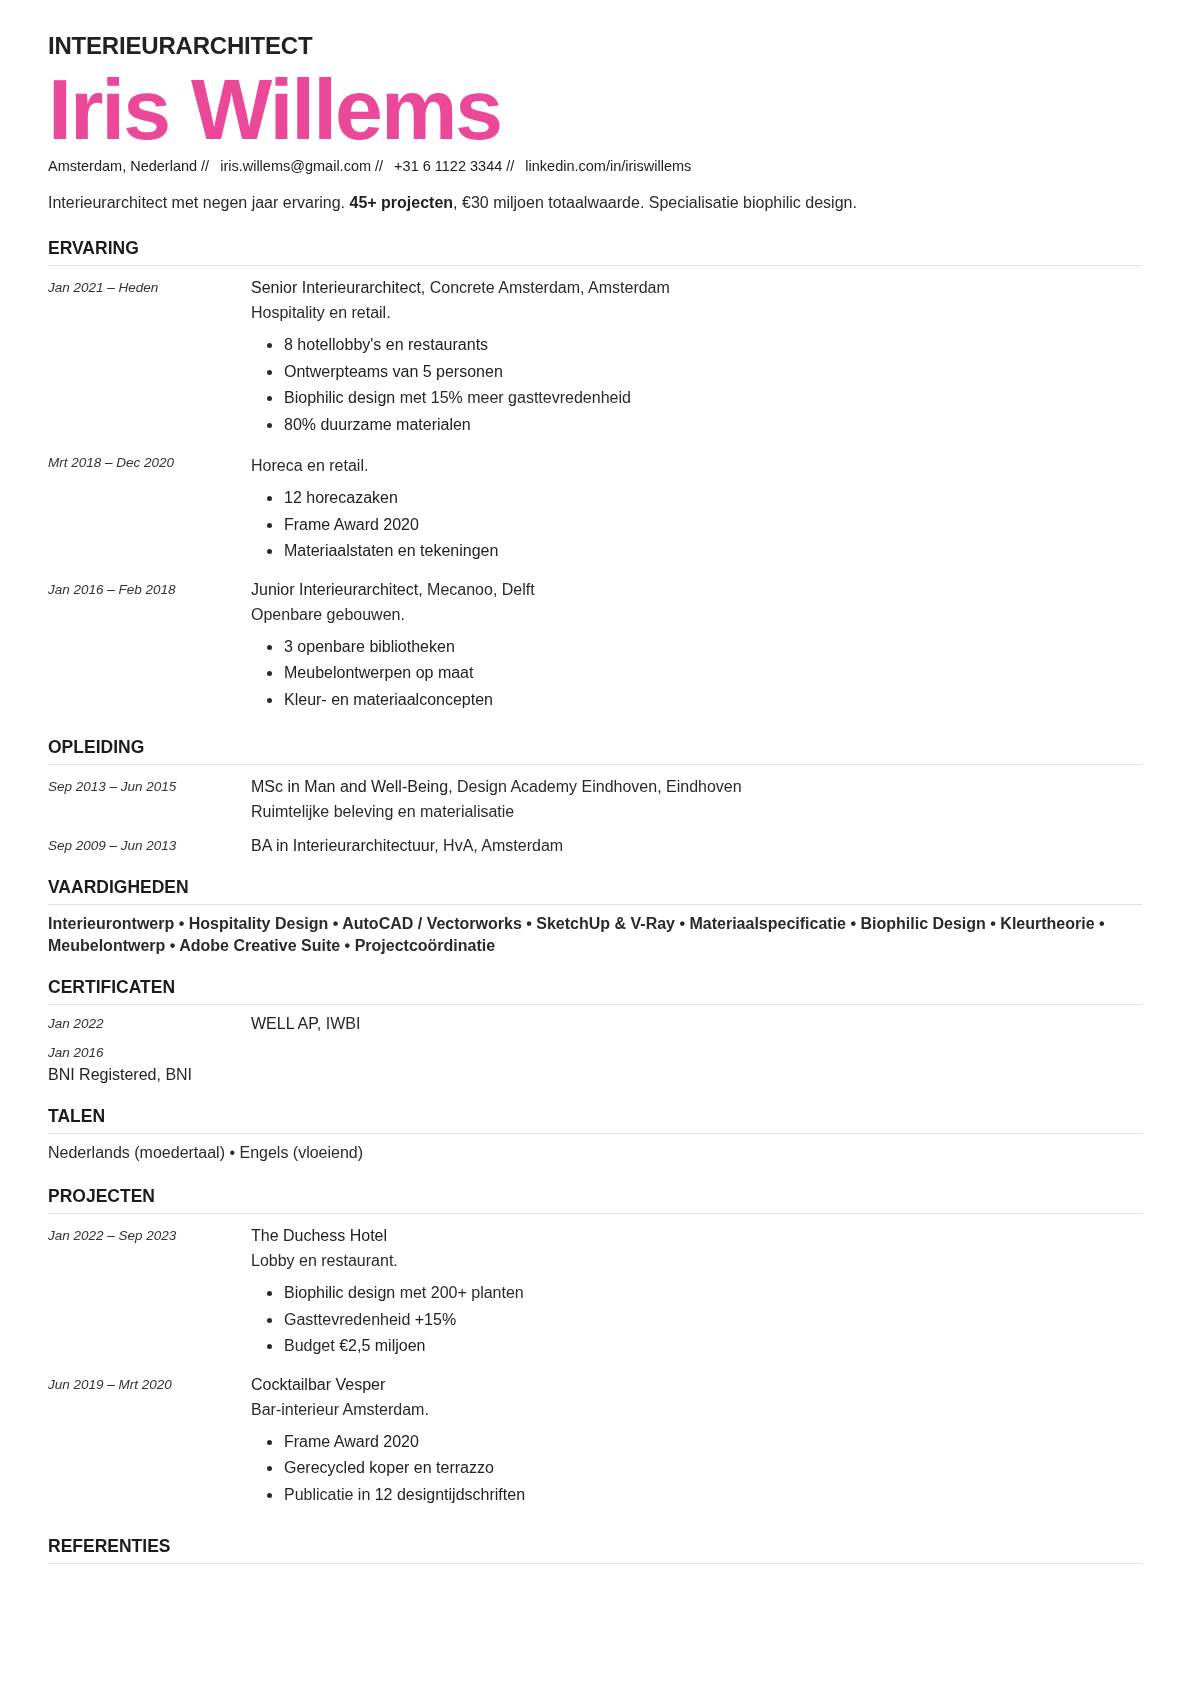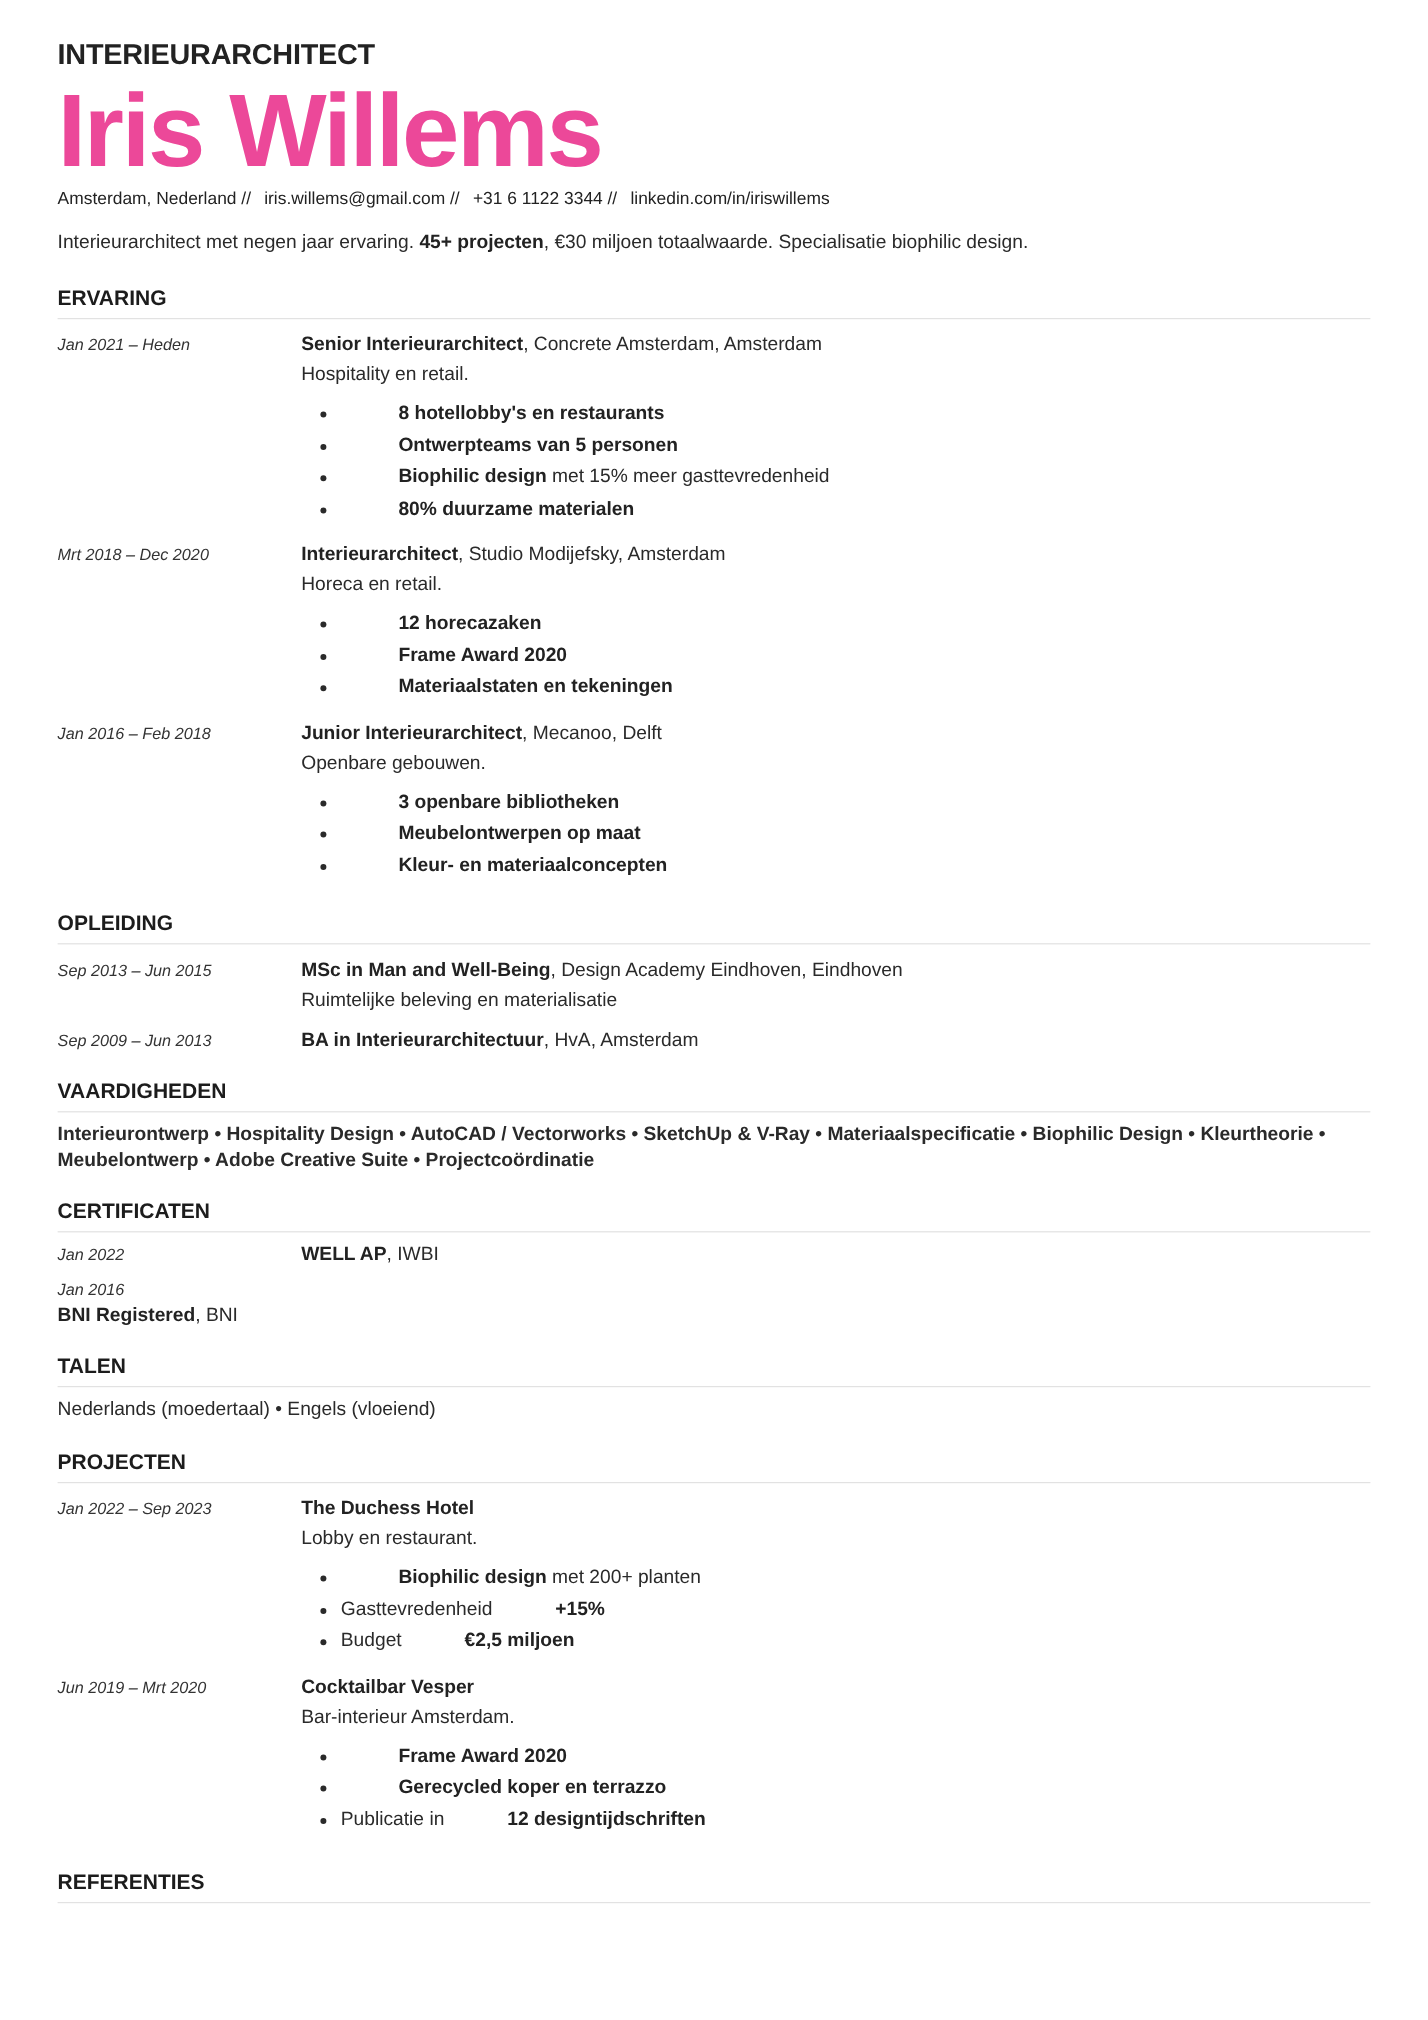--- a/index.html
+++ b/index.html
@@ -70,21 +70,21 @@
       color: #333333;
       line-height: 22px;
       padding-top: 0px;
     }
     .entry-body { flex: 1; }
     .entry-head {
       font-size: 16px;
       line-height: 22px;
       color: #2a2a2a;
     }
-    .entry-head b { font-weight: bold; color: #222; }
+    .entry-head b { font-weight: normal; color: #222; }
     .entry-desc {
       font-size: 16px;
       line-height: 22px;
       color: #2a2a2a;
       margin-top: 3px;
     }
     ul.bullets {
       list-style: none;
       margin-top: 8px;
       padding-left: 22px;
@@ -99,21 +99,21 @@
     ul.bullets li::before {
       content: "";
       position: absolute;
       left: -6px;
       top: 11px;
       width: 5px;
       height: 5px;
       border-radius: 50%;
       background: #2a2a2a;
     }
-    ul.bullets li b { font-weight: bold; color: #222; margin-left: 48px; }
+    ul.bullets li b { font-weight: normal; color: #222; }
     .plain-text {
       font-size: 16px;
       line-height: 22px;
       color: #2a2a2a;
       margin-top: 9px;
     }
     .cert-entry { margin-top: 8px; }
     .cert-entry + .cert-entry { margin-top: 7px; flex-direction: column; }
     .edu-second { margin-top: 12px; }
     .exp-gap { margin-top: 14px; }
@@ -145,21 +145,20 @@
           <li><b>Ontwerpteams van 5 personen</b><span></span></li>
           <li><b>Biophilic design</b><span> met 15% meer gasttevredenheid</span></li>
           <li><b>80% duurzame materialen</b><span></span></li>
         </ul>
       </div>
     </div>
 
     <div class="entry exp-gap">
       <div class="entry-date">Mrt 2018 – Dec 2020</div>
       <div class="entry-body">
-        <div class="entry-head"><b>Interieurarchitect</b><span>, Studio Modijefsky, Amsterdam</span></div>
         <div class="entry-desc">Horeca en retail.</div>
         <ul class="bullets">
           <li><b>12 horecazaken</b><span></span></li>
           <li><b>Frame Award 2020</b><span></span></li>
           <li><b>Materiaalstaten en tekeningen</b><span></span></li>
         </ul>
       </div>
     </div>
 
     <div class="entry exp-gap">

